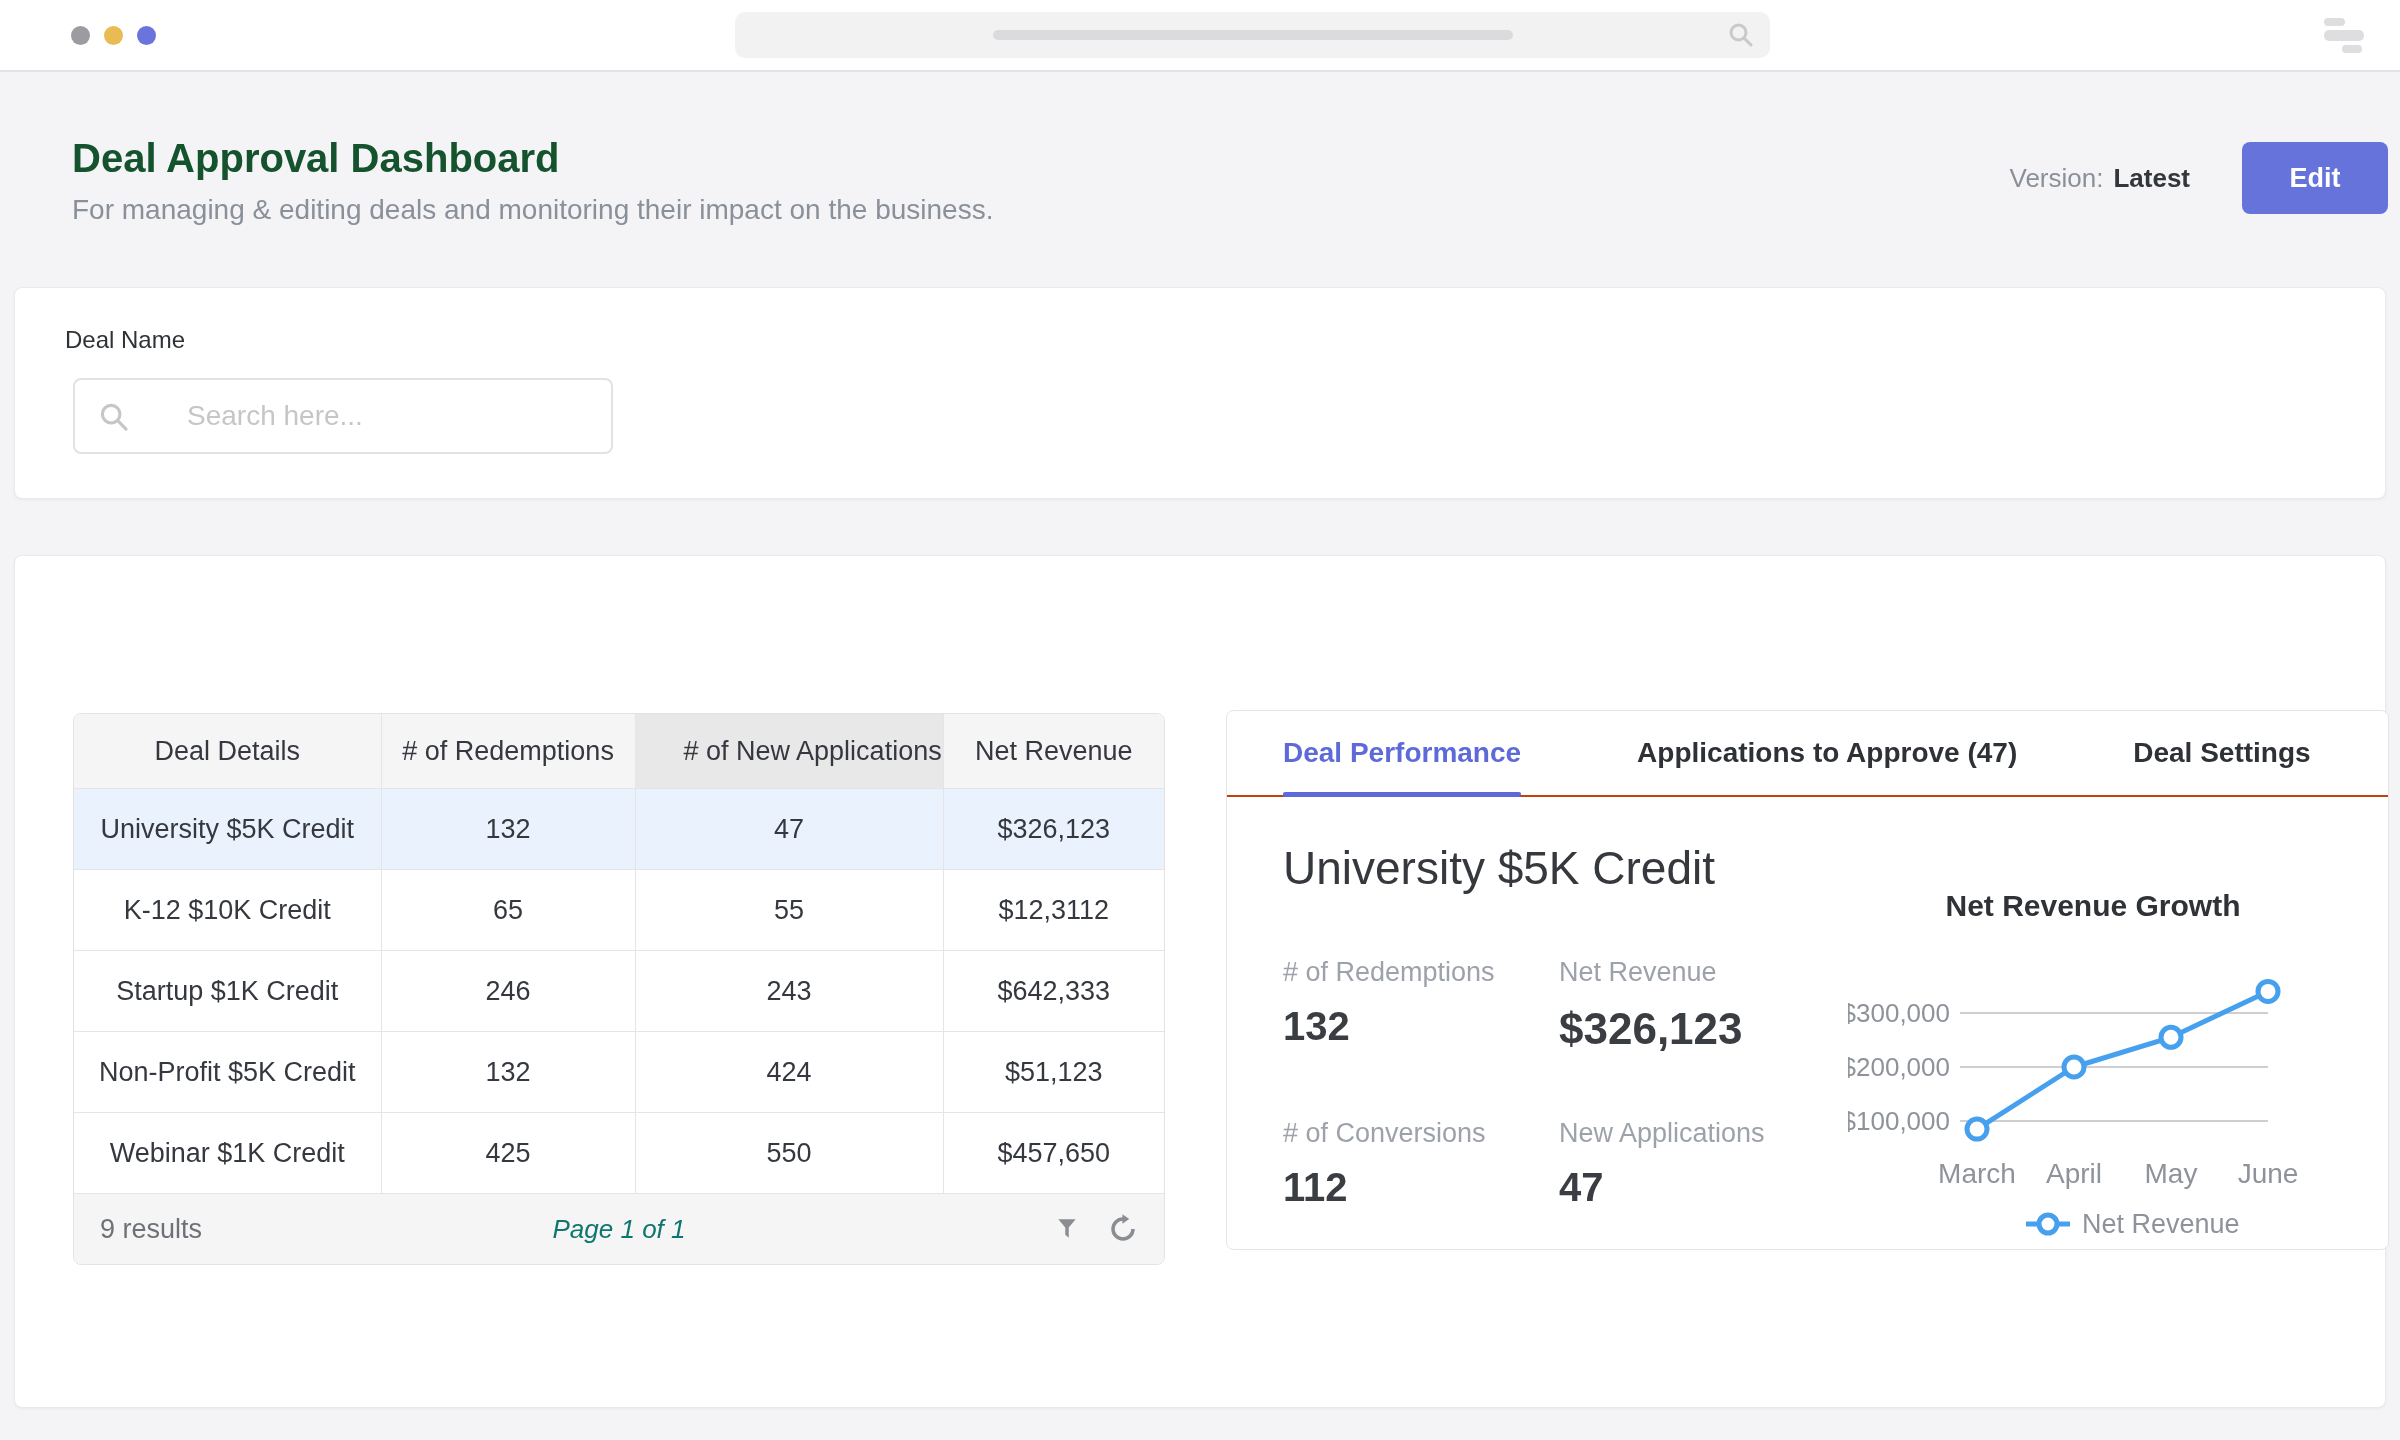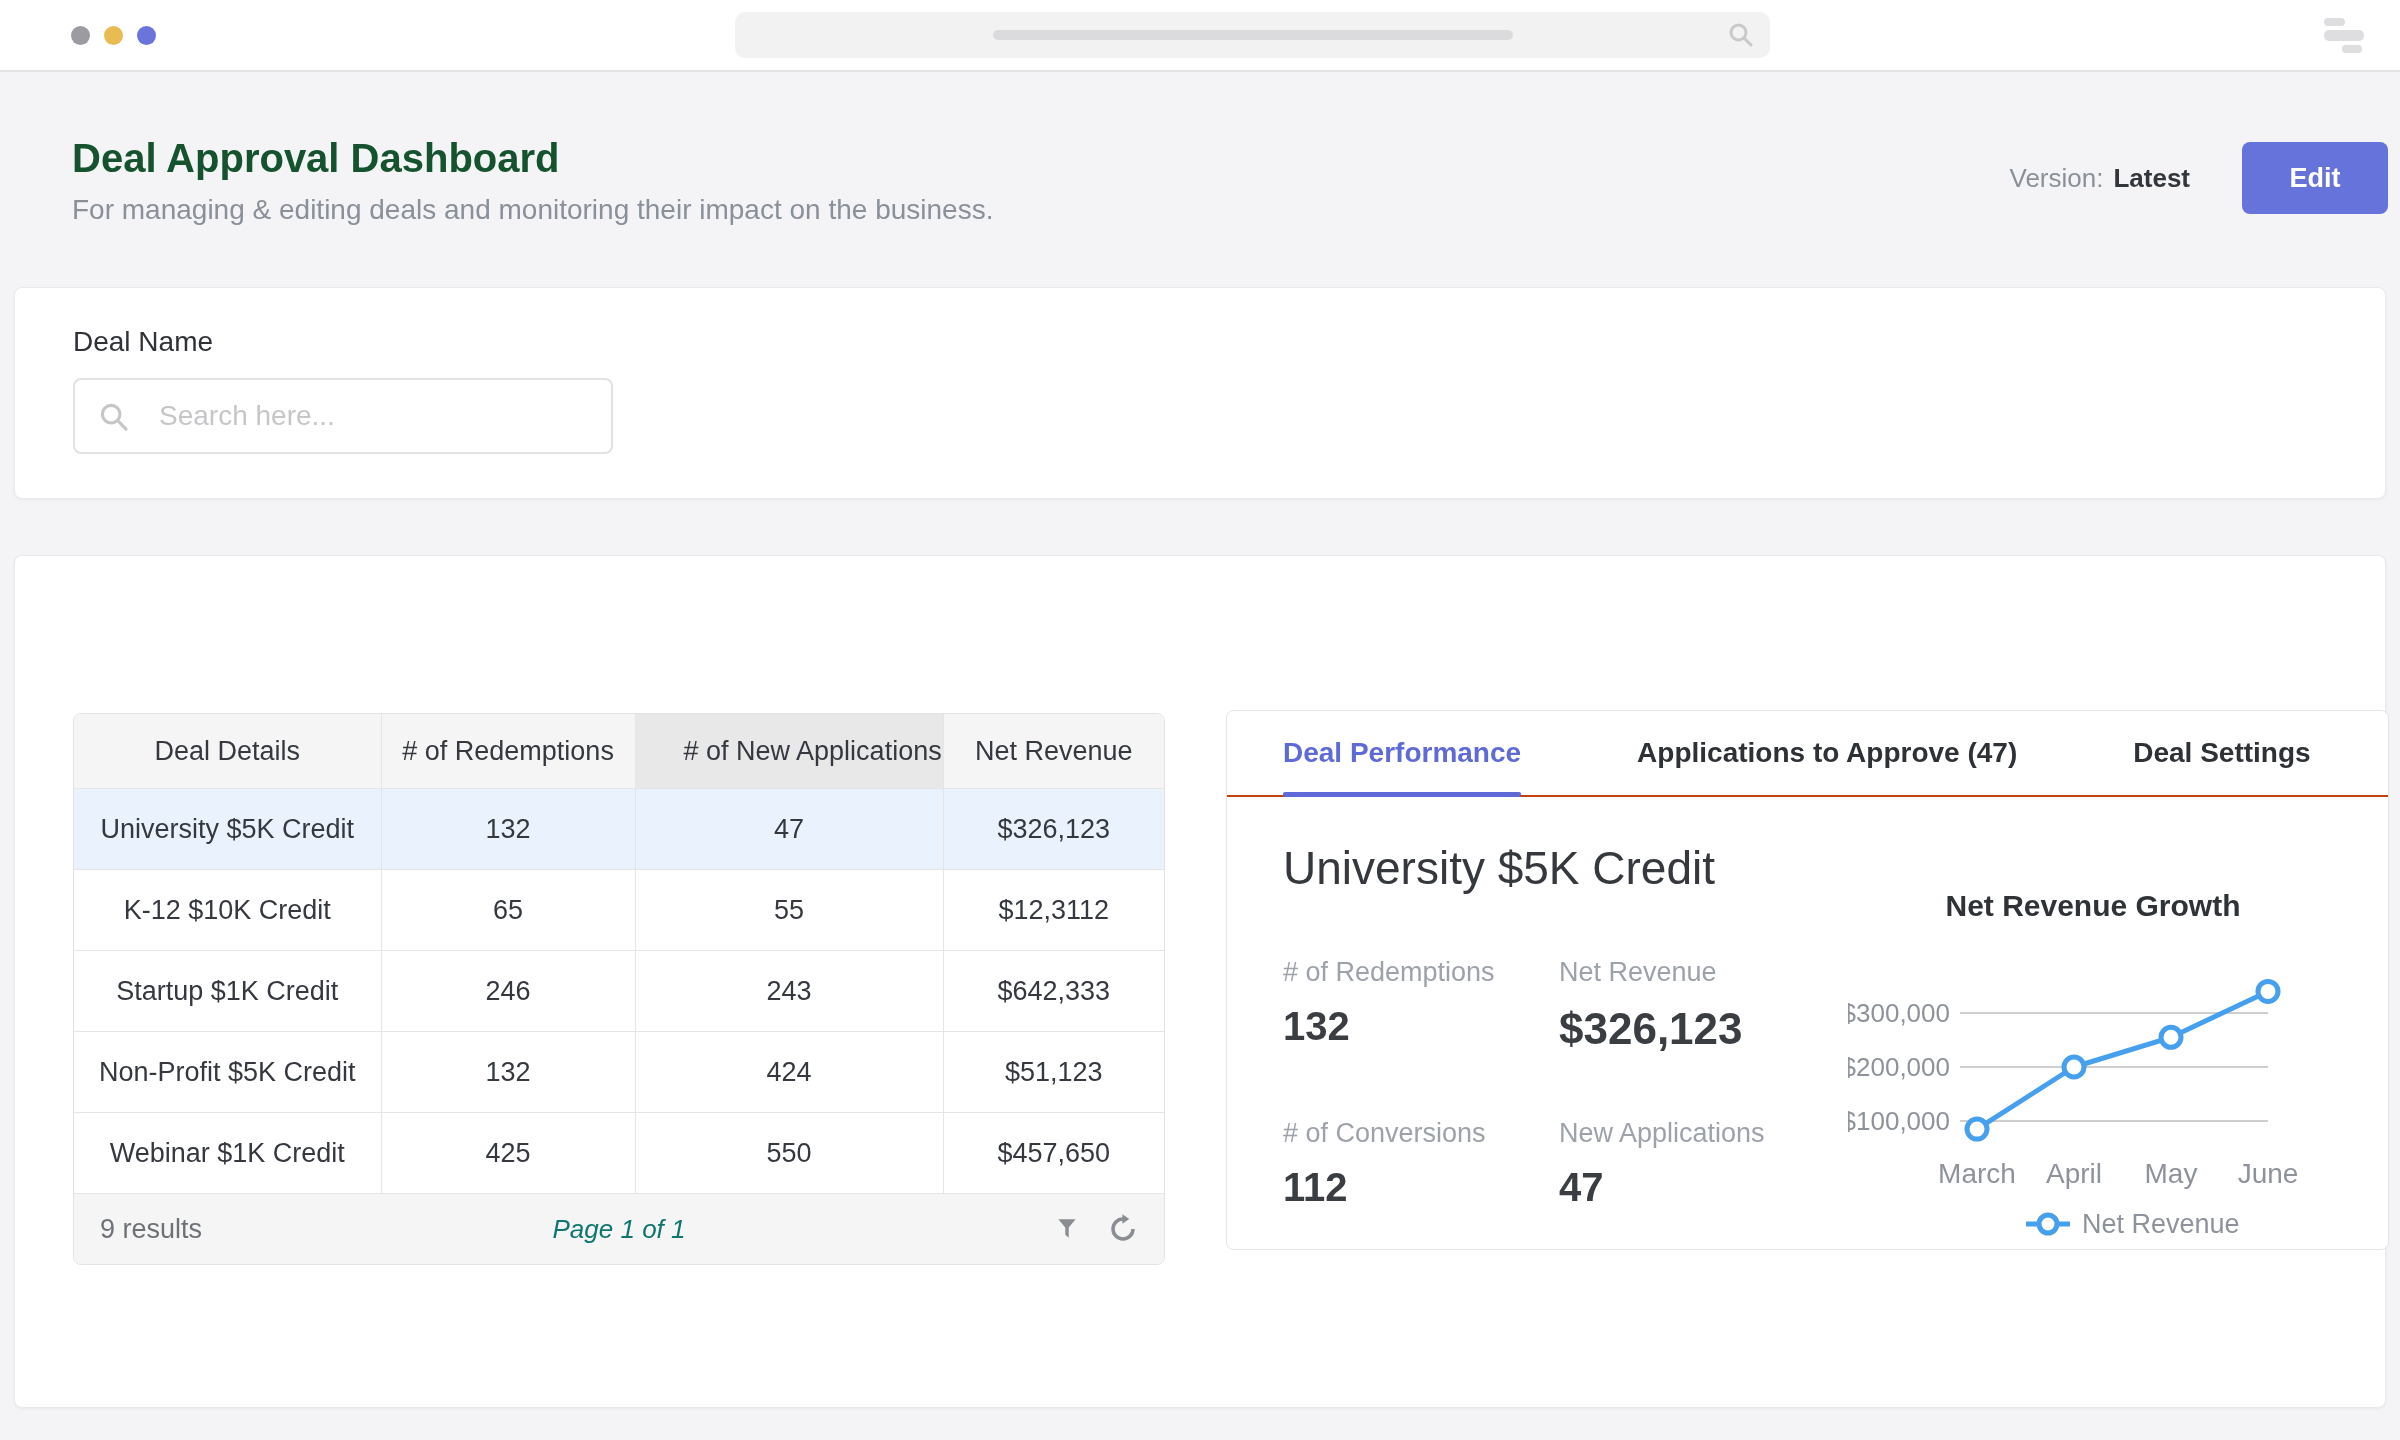--- a/index.html
+++ b/index.html
@@ -26,24 +26,24 @@
   .page-title{position:absolute;left:72px;top:136px;font-size:40px;font-weight:700;color:#14532d;}
   .page-subtitle{position:absolute;left:72px;top:194px;font-size:28px;color:#8A9099;}
   .header-right{position:absolute;right:12px;top:142px;height:72px;display:flex;align-items:center;}
   .version-label{font-size:26px;color:#8A9099;}
   .version-value{font-size:26px;color:#33363B;font-weight:700;margin-left:10px;}
   .edit-button{margin-left:52px;width:146px;height:72px;background:#6673DB;color:#FFFFFF;font-size:27px;font-weight:700;border:none;border-radius:8px;display:flex;align-items:center;justify-content:center;cursor:pointer;font-family:inherit;}
 
   
   .card{position:absolute;left:14px;right:14px;background:#FFFFFF;border:1px solid #EAEAEC;border-radius:8px;box-shadow:0 1px 3px rgba(0,0,0,.05);box-sizing:border-box;}
   .filter-card{top:287px;height:212px;}
-  .deal-name-label{position:absolute;left:58px;top:38px;font-size:28px;font-weight:500;color:#2F3237;}
+  .deal-name-label{position:absolute;left:50px;top:38px;font-size:24px;font-weight:500;color:#2F3237;}
   .search-box{position:absolute;left:58px;top:90px;width:540px;height:76px;border:2px solid #E2E2E4;border-radius:8px;box-sizing:border-box;}
   .search-box svg{position:absolute;left:22px;top:20px;}
-  .search-input{width:100%;height:100%;border:none;outline:none;padding-left:84px;font-size:28px;color:#35393F;background:transparent;box-sizing:border-box;font-family:inherit;}
+  .search-input{width:100%;height:100%;border:none;outline:none;padding-left:112px;font-size:28px;color:#35393F;background:transparent;box-sizing:border-box;font-family:inherit;}
   .search-input::placeholder{color:#C6C6C9;}
 
   .main-card{top:555px;height:853px;}
 
   
   .table-wrap{position:absolute;left:58px;top:157px;width:1090px;border:1px solid #E3E3E5;border-radius:8px;overflow:hidden;background:#FFFFFF;}
   table{width:100%;border-collapse:collapse;table-layout:fixed;}
   th{height:72px;background:#F5F5F6;font-size:27px;font-weight:500;color:#35393F;text-align:center;}
   th.col-highlight{background:#E8E8E9;text-align:right;}
   td{height:78px;text-align:center;font-size:27px;color:#35393F;border-top:1px solid #E5E5E7;background:#FFFFFF;}

